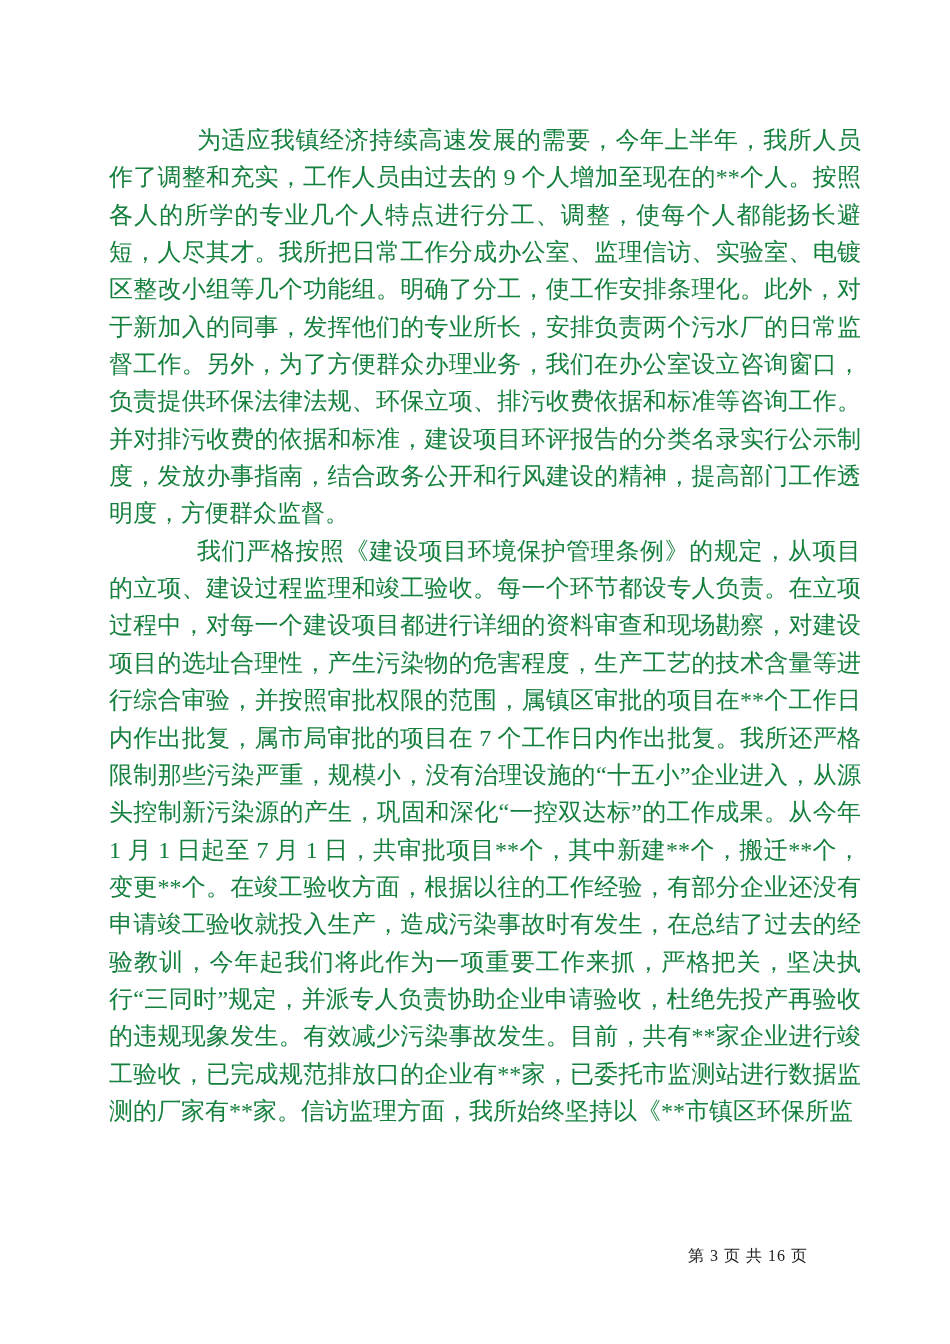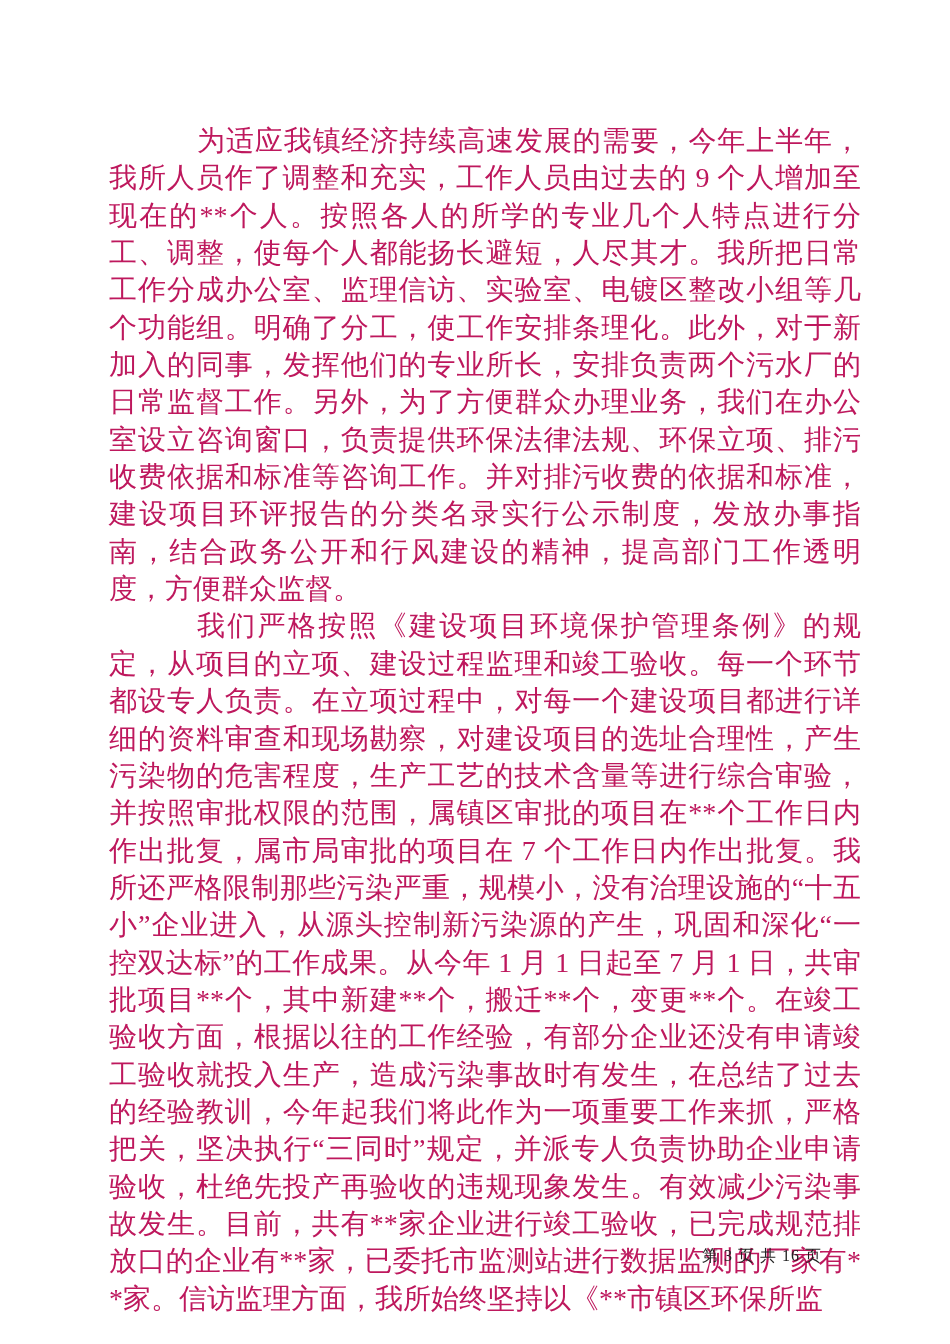--- a/index.html
+++ b/index.html
@@ -21,38 +21,38 @@
   }
   .content {
     position: absolute;
     left: 109px;
     top: 122px;
     width: 752px;
   }
   .para {
     margin: 0;
     padding: 0;
-    font-size: 28px;
+    font-size: 24px;
     line-height: 37.35px;
-    color: #be185d;
+    color: #15803d;
     text-align: justify;
     text-justify: inter-character;
     word-break: break-all;
     overflow-wrap: break-word;
   }
   .para-indent {
     text-indent: 88px;
   }
   .heading-indent {
     text-indent: 78px;
   }
   .page-footer {
     position: absolute;
     top: 1247px;
-    right: 128px;
+    right: 142px;
     font-size: 16px;
     line-height: 18px;
     color: #222222;
     letter-spacing: 1px;
     white-space: nowrap;
   }
 </style>
 </head>
 <body>
 

